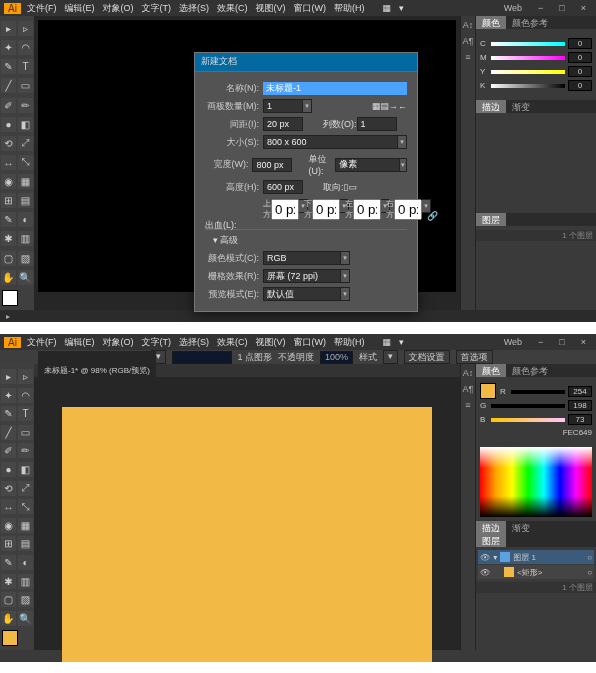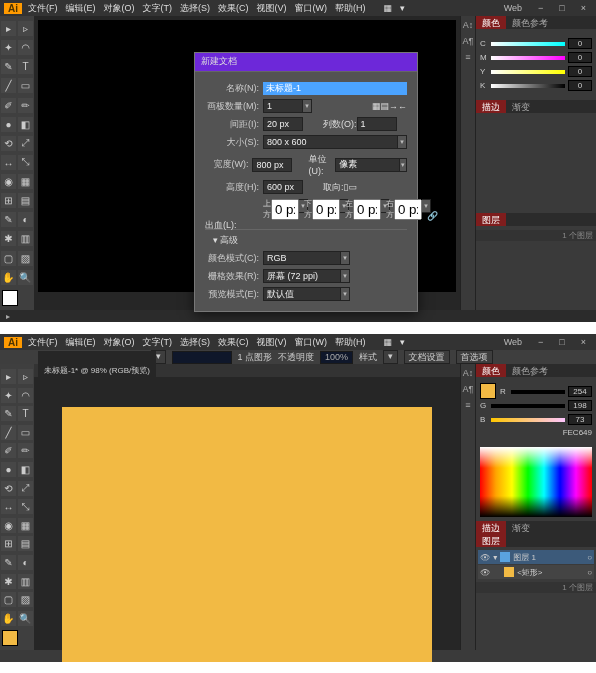--- a/index.html
+++ b/index.html
@@ -1,33 +1,33 @@
 <!DOCTYPE html>
 <html><head>
 <meta charset="utf-8">
 <style>
 html,body{margin:0;padding:0;background:#fff;font-family:Arial,"Microsoft YaHei",sans-serif;font-size:10px;color:#ccc}
 .shot{width:596px;background:#3a3a3a;position:relative;overflow:hidden}
 .menubar{height:16px;background:#333;display:flex;align-items:center;padding-left:4px;font-size:9px;color:#ddd}
 .menubar span{padding:0 4px}
-.ai-logo{background:#ff9a00;color:#4d3400;font-weight:bold;padding:0 3px;margin-right:2px;font-size:10px}
+.ai-logo{background:#ff9a00;color:#4d3400;font-weight:normal;padding:0 3px;margin-right:2px;font-size:10px}
 .wcmin{margin-left:auto;display:flex;gap:8px;padding-right:6px;color:#bbb}
 .controlbar{height:14px;background:#3e3e3e;display:flex;align-items:center;padding-left:40px;font-size:9px;gap:6px}
 .controlbar .field{background:#0f172a;border:1px solid #1a1a1a;padding:0 4px;color:#aaa;height:11px;line-height:11px}
 .dropdown{background:#3e3e3e;border:1px solid #222;padding:0 4px;color:#ccc;height:12px}
 .workspace{display:flex}
 .tools{width:34px;background:#3f3f3f;display:flex;flex-wrap:wrap;padding-top:4px}
 .tools .tbtn{width:15px;height:15px;margin:1px;background:#474747;display:flex;align-items:center;justify-content:center;color:#ccc;font-size:10px}
 .canvas-area{flex:1;position:relative;background:#262626}
 .black-canvas{background:#000;margin:4px;height:272px}
 .yellow-canvas{background:#f2ba44;margin:30px 28px;height:258px}
 .right-panels{width:120px;background:#3a3a3a;border-left:1px solid #222}
 .panel-tabs{display:flex;font-size:9px;background:#2b2b2b;height:13px}
 .panel-tabs span{padding:1px 6px;color:#aaa}
-.panel-tabs .active{background:#7f1d1d;color:#fff}
+.panel-tabs .active{background:#737373;color:#fff}
 .sliders{padding:6px 4px}
 .slider-row{display:flex;align-items:center;margin:3px 0;gap:3px}
 .slider-row .lab{width:8px;font-size:8px}
 .slider-row .track{flex:1;height:4px;background:#000;position:relative}
 .slider-row .val{width:22px;background:#222;border:1px solid #000;font-size:8px;text-align:center}
 .gradient-cmyk .c{background:linear-gradient(90deg,#fff,#0ff)}
 .gradient-cmyk .m{background:linear-gradient(90deg,#fff,#f0f)}
 .gradient-cmyk .y{background:linear-gradient(90deg,#fff,#ff0)}
 .gradient-cmyk .k{background:linear-gradient(90deg,#fff,#000)}
 .spectrum{height:70px;margin:4px;background:
@@ -36,21 +36,21 @@
 .layers{padding:2px;font-size:8px}
 .layer-row{display:flex;align-items:center;height:14px;background:#3c5a7a;margin:1px 0;padding:0 2px;gap:3px}
 .layer-row.sel{background:#3c5a7a}
 .layer-row.sub{background:#444}
 .layer-swatch{width:10px;height:10px}
 .statusbar{height:12px;background:#2b2b2b;font-size:8px;color:#aaa;display:flex;align-items:center;padding:0 4px;justify-content:flex-end}
 .layerfoot{height:11px;background:#333;display:flex;justify-content:flex-end;font-size:8px;color:#888;padding-right:3px}
 
 
 .dialog{position:absolute;left:160px;top:36px;width:222px;background:#535353;border:1px solid #777;box-shadow:0 3px 12px rgba(0,0,0,.6);font-size:9px;color:#ddd}
-.dlg-title{background:#6d28d9;height:14px;padding:2px 6px;border-bottom:1px solid #666}
+.dlg-title{background:#0369a1;height:14px;padding:2px 6px;border-bottom:1px solid #666}
 .dlg-body{padding:6px 10px}
 .dlg-row{display:flex;align-items:center;margin:4px 0;font-size:9px}
 .dlg-row .lbl{width:54px;text-align:right;padding-right:4px;color:#ccc}
 .dlg-row input,.dlg-row .sel{background:#333;border:1px solid #222;color:#eee;height:12px;padding:0 3px;font-size:9px}
 .dlg-row .sel{display:inline-flex;align-items:center}
 .sel-wide{flex:1}
 .sel-mid{width:70px}
 .sel-arrow{width:8px;height:12px;background:#555;border:1px solid #222;border-left:none;color:#bbb;display:inline-flex;align-items:center;justify-content:center;font-size:7px}
 .input-num{width:32px}
 .dlg-4group{display:flex;gap:3px;margin-left:58px}

